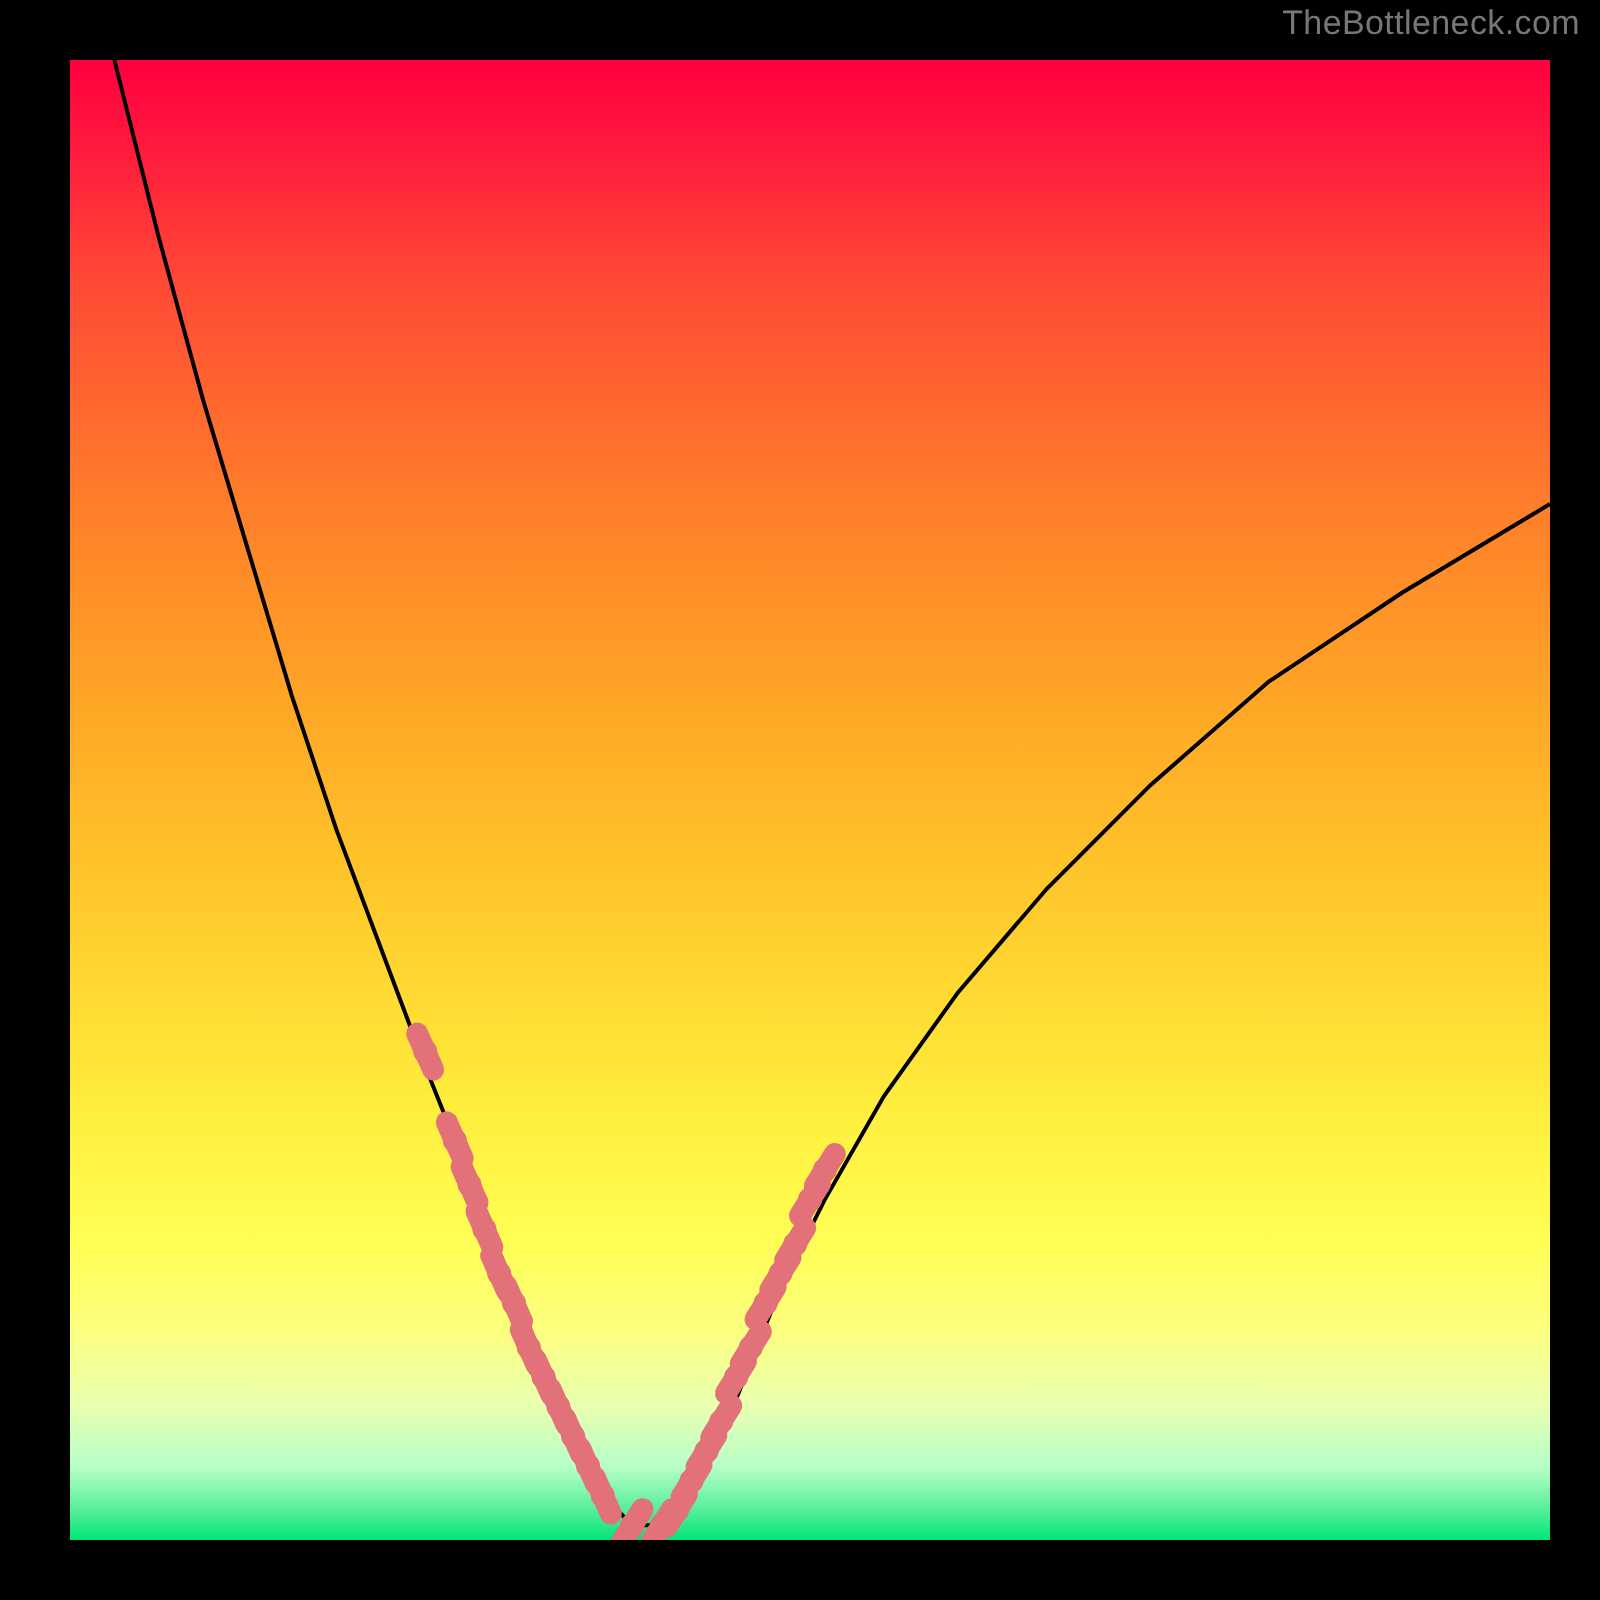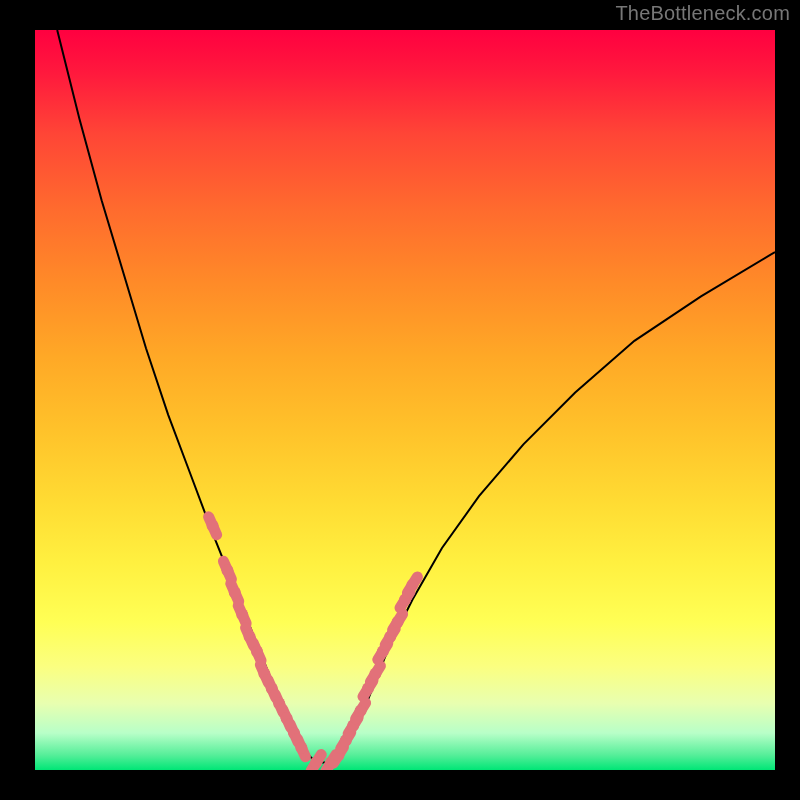--- a/index.html
+++ b/index.html
@@ -16,21 +16,21 @@
     top: 0;
     width: 800px;
     height: 800px;
     background: #000;
   }
   .watermark {
     position: absolute;
     top: 2px;
     right: 10px;
     color: #777;
-    font-size: 20px;
+    font-size: 17px;
     font-weight: 500;
     letter-spacing: 0.2px;
   }
   .plot {
     position: absolute;
     left: 35px;
     top: 30px;
     width: 740px;
     height: 740px;
     background: linear-gradient(to bottom,

